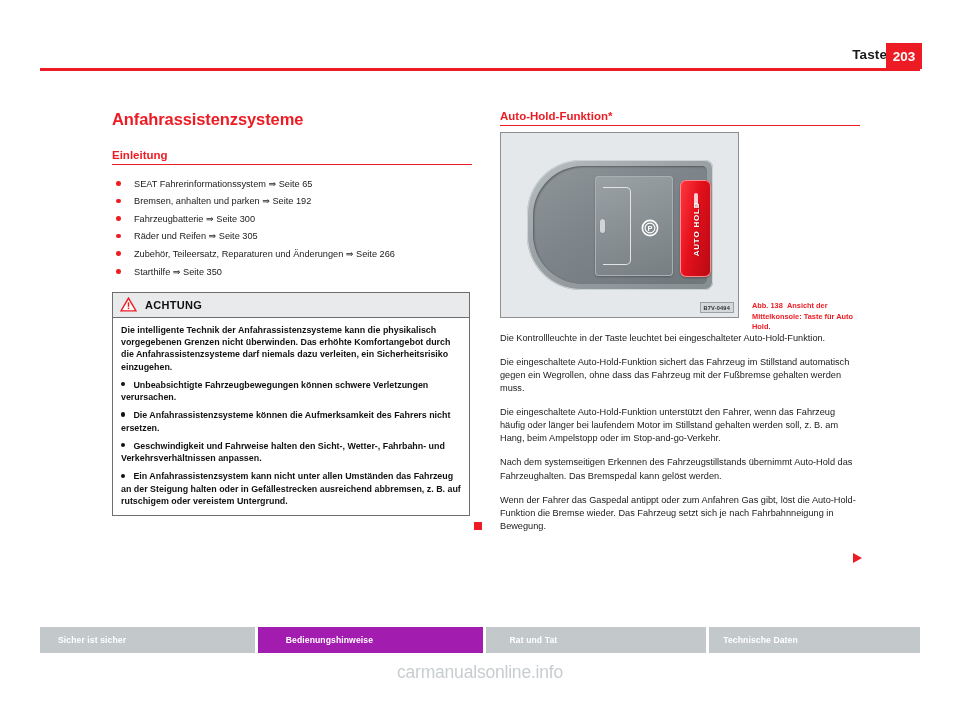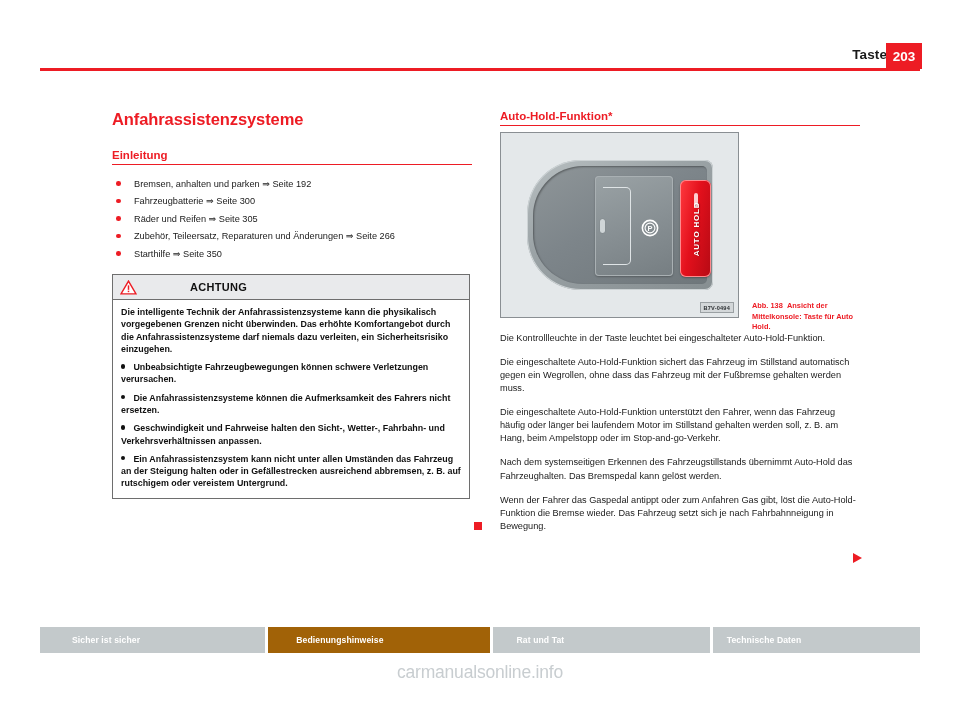--- a/index.html
+++ b/index.html
@@ -73,21 +73,20 @@
   .warn-head {
     background: #e9eaec;
     border-bottom: 1.2px solid #6e6e6e;
     height: 25px;
     display: flex; align-items: center;
     padding-left: 7px; gap: 8px;
   }
   .warn-head .label {
     font-size: 11px; font-weight: bold; color: #111;
     letter-spacing: 0.3px;
-    margin-left: 45px;
   }
   .tri-icon { width: 17px; height: 15px; display:block; }
   .warn-body { padding: 6px 8px 7px 8px; }
   .warn-body p {
     font-size: 8.9px; font-weight: bold; color: #111;
     line-height: 1.38;
     margin-bottom: 6px;
   }
   .warn-body p:last-child { margin-bottom: 1px; }
   .warn-body p.b {
@@ -204,24 +203,24 @@
     position: absolute; left: 40px; top: 627px;
     width: 880px; height: 26px;
     display: flex; gap: 3px;
   }
   .footer .tab {
     flex: 1 1 0;
     background: #c3c9cb;
     color: #ffffff;
     font-size: 8.6px; font-weight: bold;
     display: flex; align-items: center;
-    padding-left: 32px;
+    padding-left: 18px;
     letter-spacing: 0.1px;
   }
-  .footer .tab.active { background: #a16207; padding-left: 28px; }
+  .footer .tab.active { background: #a21caf; padding-left: 28px; }
   .footer .tab.t3 { padding-left: 24px; }
   .footer .tab.t4 { padding-left: 14px; }
 
   .watermark {
     position: absolute; left: 0; top: 662px; width: 960px;
     text-align: center;
     font-size: 17.5px; color: #c8cdd0;
     letter-spacing: -0.2px;
     font-family: "Liberation Sans", sans-serif;
   }
@@ -238,20 +237,24 @@
   </div>
 
   <div class="col-left">
 
     <div class="h1">Anfahrassistenzsysteme</div>
 
     <div class="h2">Einleitung</div>
 
 
     <ul class="refs">
+      <li>
+        <span class="bullet"></span>
+        <span>SEAT Fahrerinformationssystem ⇒ Seite 65</span>
+      </li>
       <li>
         <span class="bullet"></span>
         <span>Bremsen, anhalten und parken ⇒ Seite 192</span>
       </li>
       <li>
         <span class="bullet"></span>
         <span>Fahrzeugbatterie ⇒ Seite 300</span>
       </li>
       <li>
         <span class="bullet"></span>

